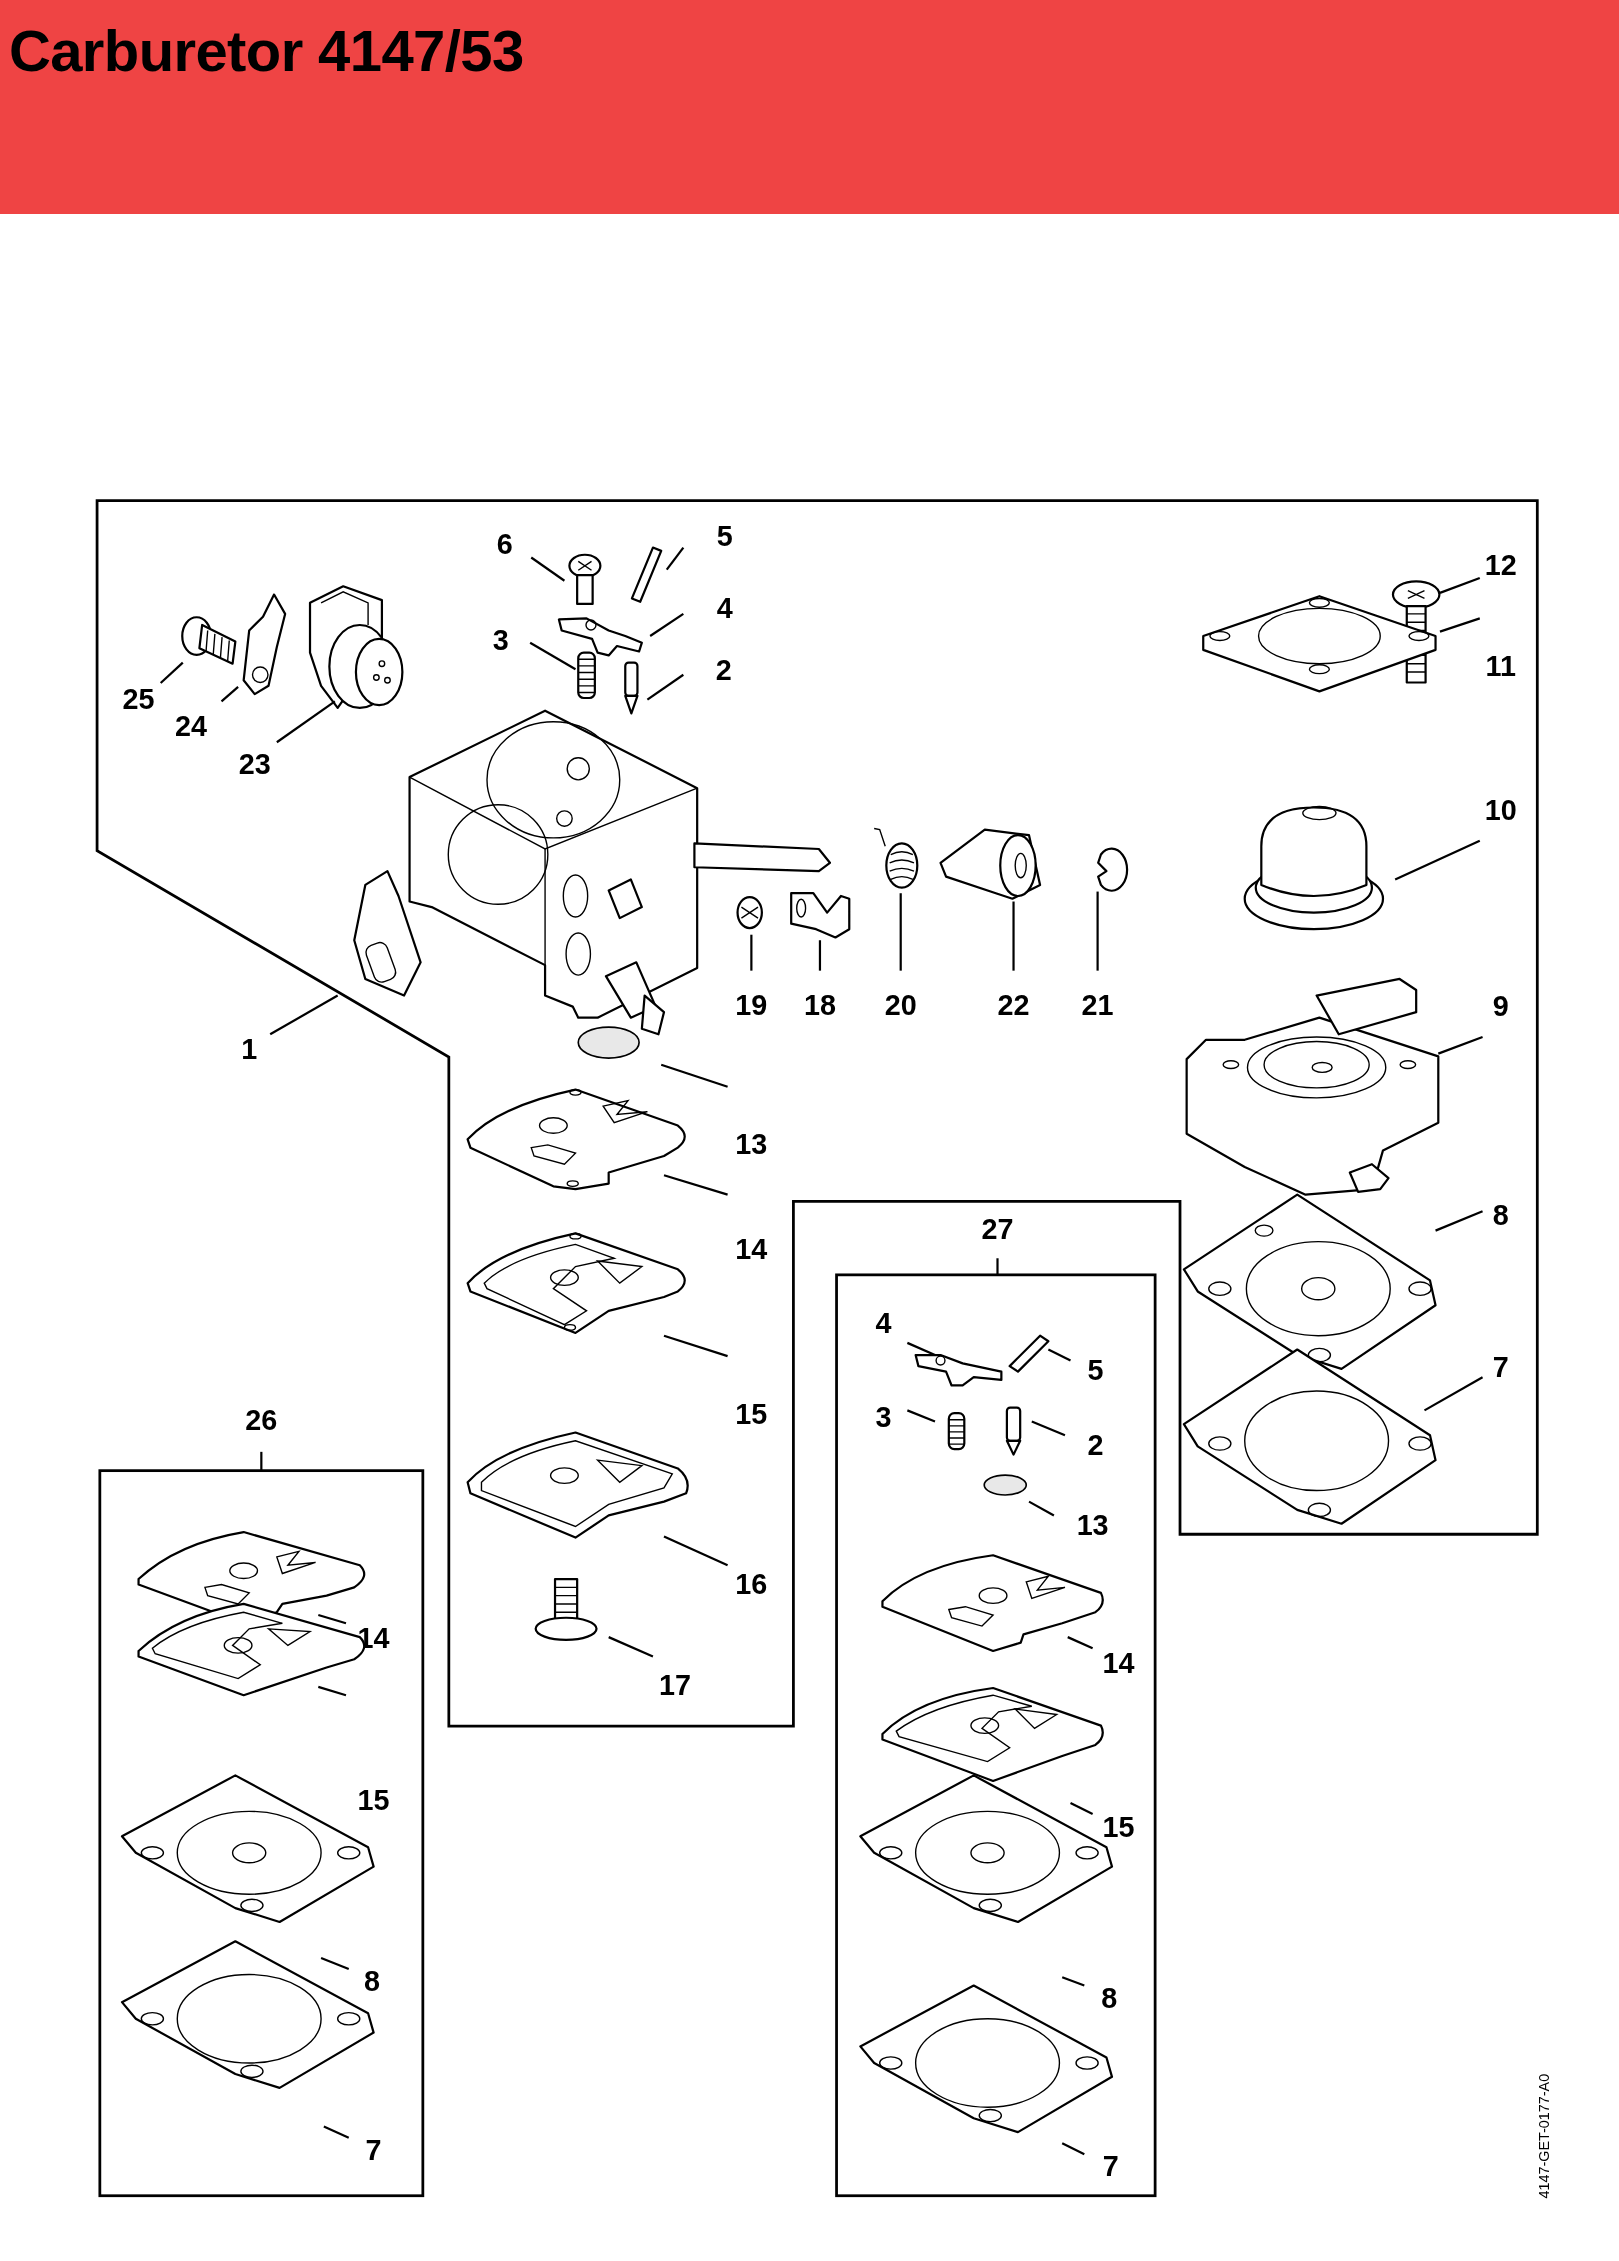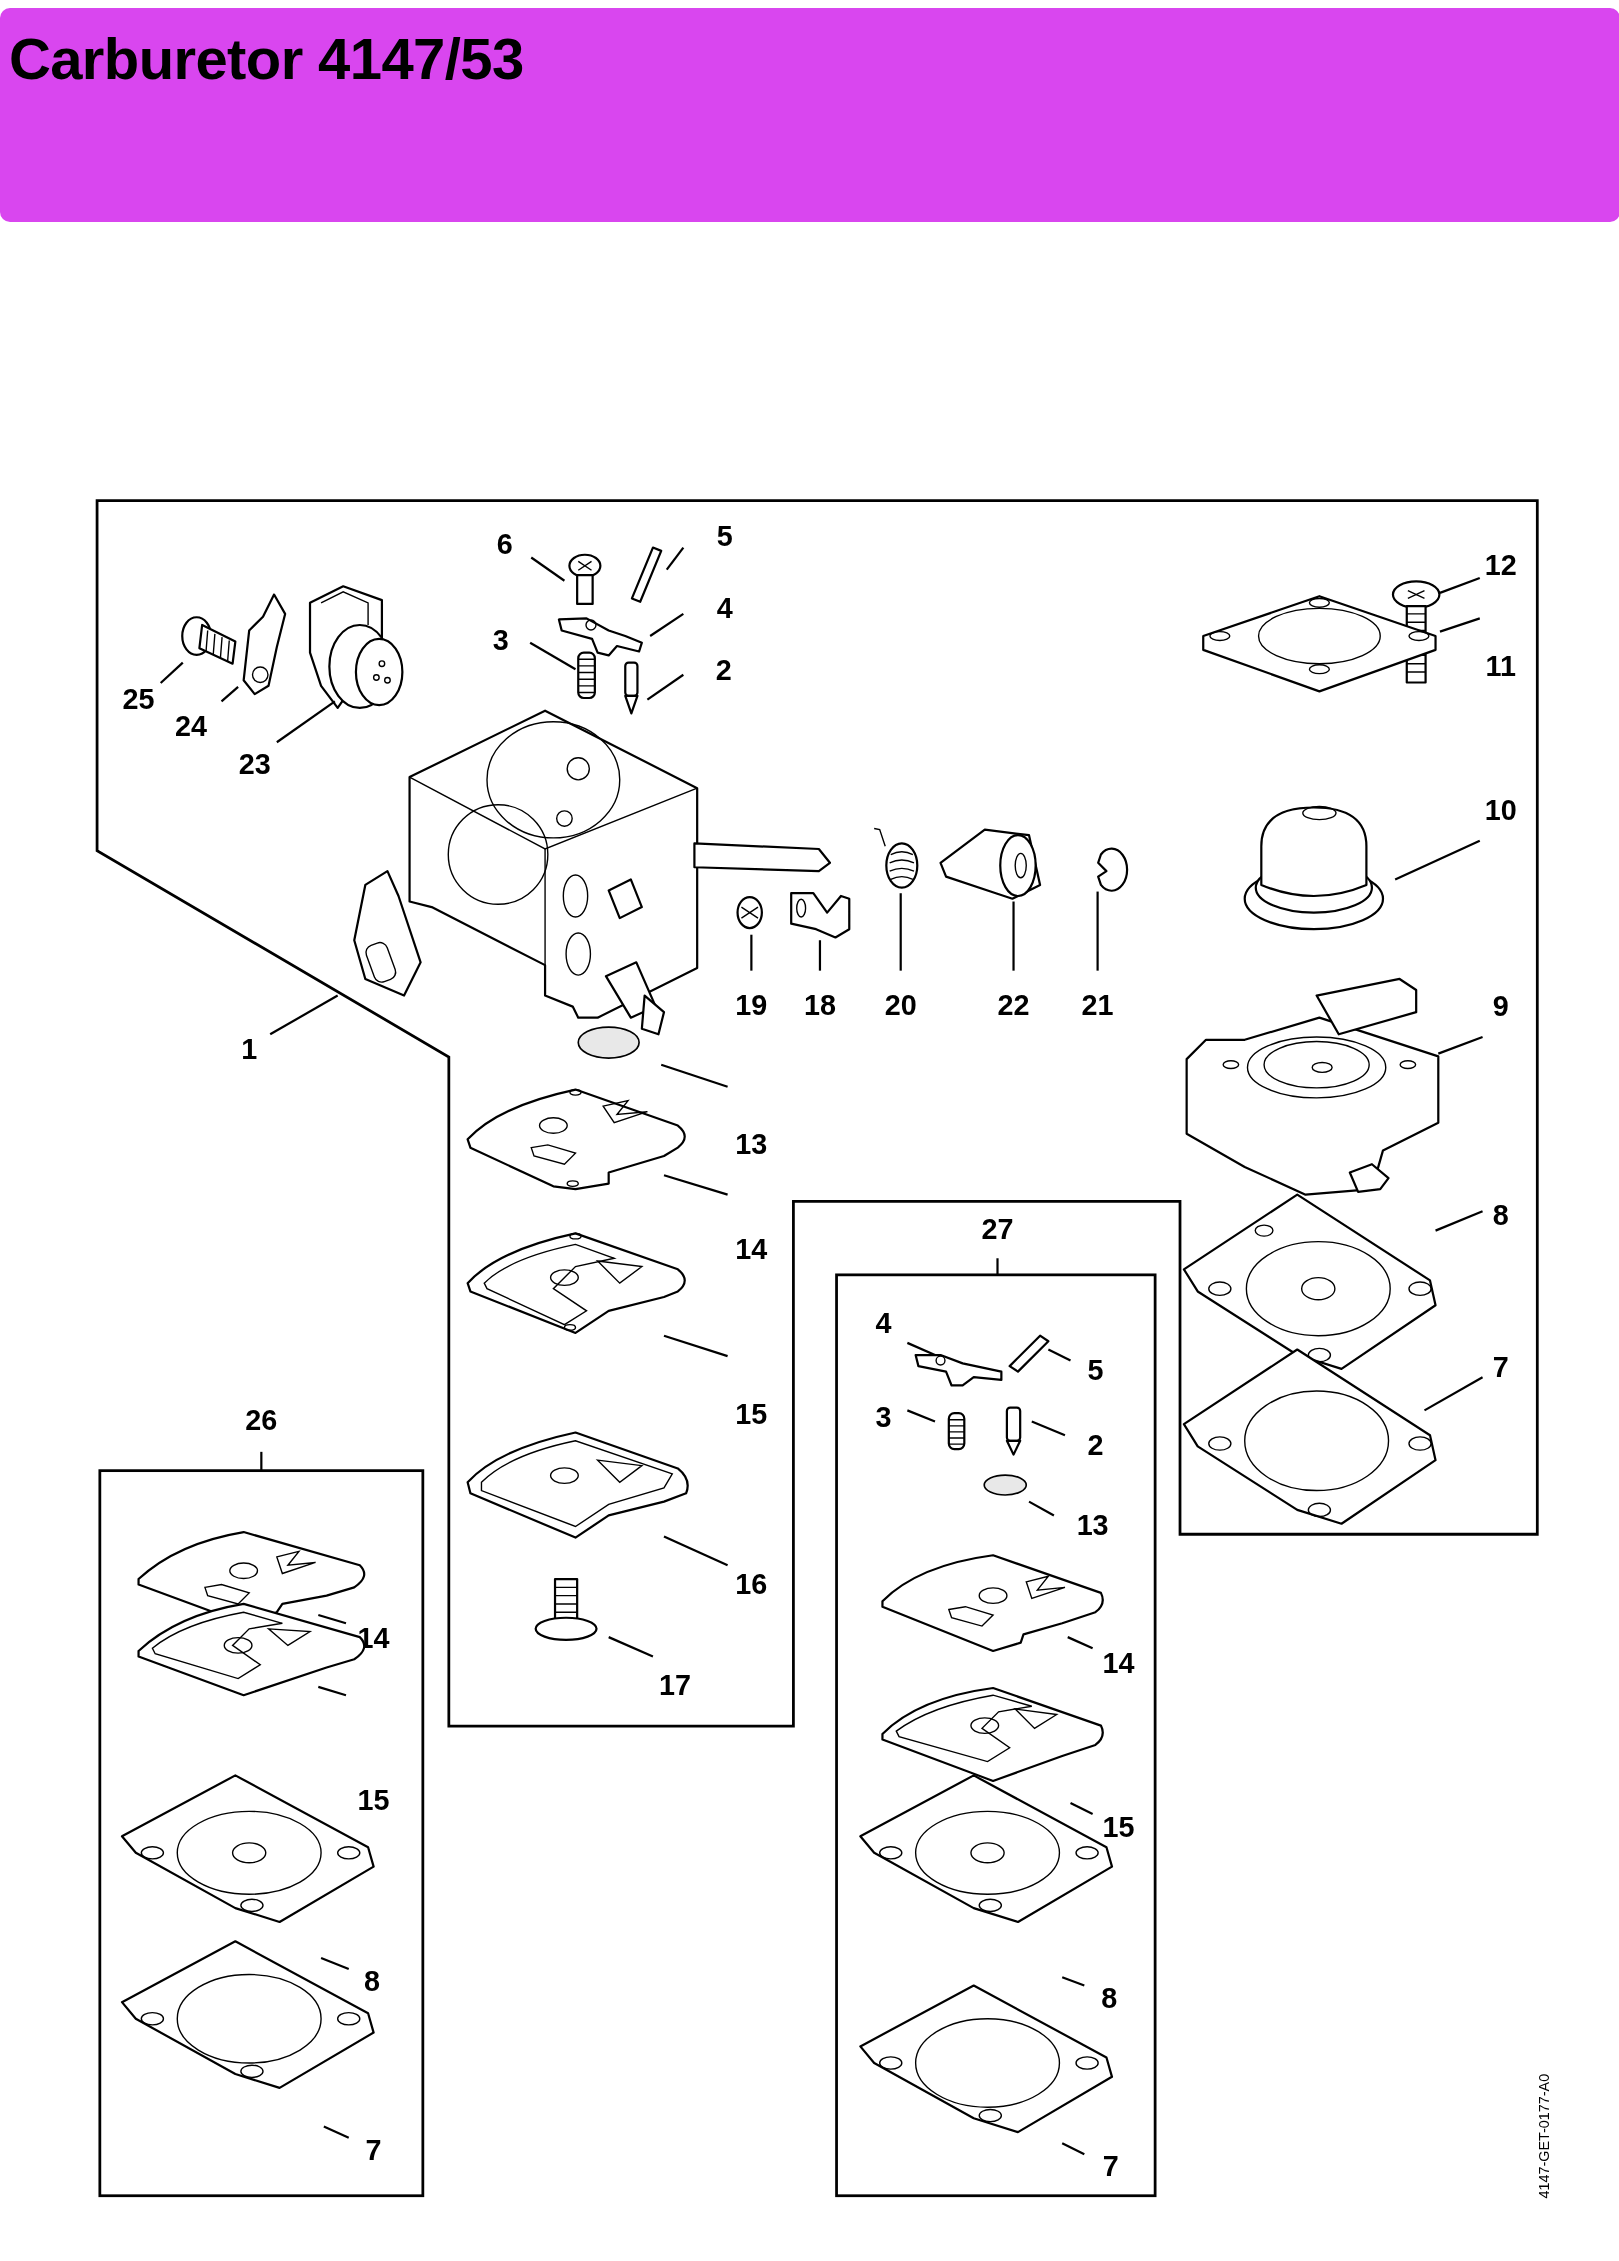--- a/index.html
+++ b/index.html
@@ -1,17 +1,17 @@
 <!DOCTYPE html>
 <html style="font-size:8.9px"><head>
 <meta charset="utf-8">
 <style>
   html,body{margin:0;padding:0;background:#ffffff;}
   body{width:1620px;height:2261px;position:relative;overflow:hidden;font-family:"Liberation Sans",sans-serif;}
-  .header{position:absolute;left:0;top:8px;width:1620px;height:214px;background:#d946ef;border-radius:10px;}
+  .header{position:absolute;left:0;top:0;width:1620px;height:214px;background:#ef4444;}
   .title{position:absolute;left:8.9px;top:22px;font-family:"Liberation Sans",sans-serif;font-weight:bold;font-size:58px;color:#000;letter-spacing:-0.6px;line-height:1;}
   svg.diagram{position:absolute;left:0;top:0;width:1620px;height:2261px;}
   .lbl{font-family:"Liberation Sans",sans-serif;font-weight:bold;font-size:52px;fill:#000;}
   .frame{fill:none;stroke:#000;stroke-width:5;}
   .leader{stroke:#000;stroke-width:4;fill:none;}
   .part{fill:#fff;stroke:#000;stroke-width:4;stroke-linejoin:round;}
   .thin{fill:none;stroke:#000;stroke-width:2.5;}
   .mesh{fill:#e8e8e8;stroke:#000;stroke-width:3;}
   .code{font-family:"Liberation Sans",sans-serif;font-size:26px;fill:#000;}
 </style>

